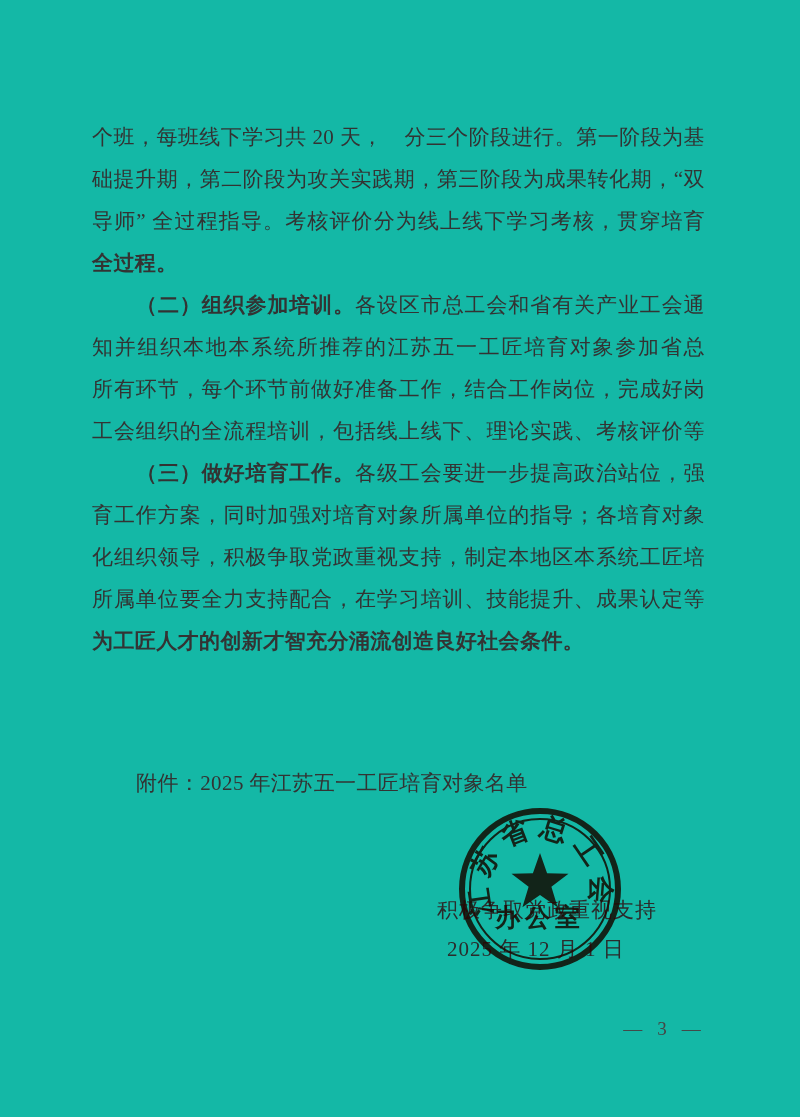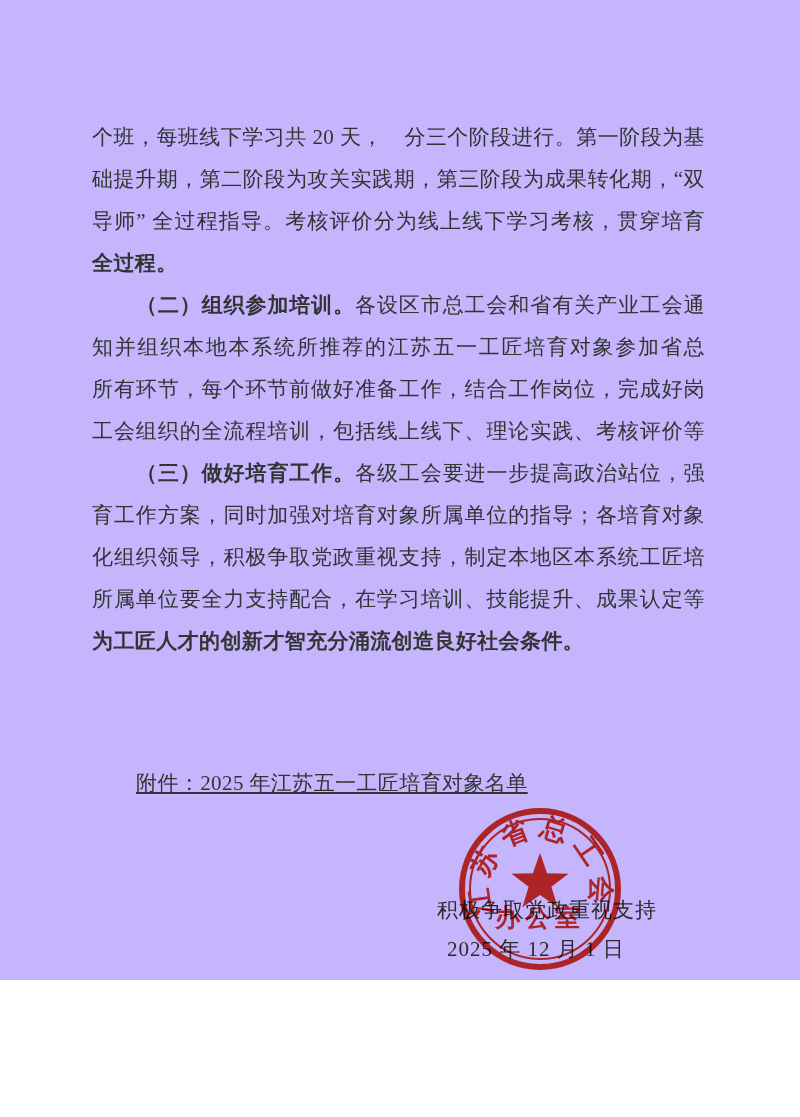--- a/index.html
+++ b/index.html
@@ -3,22 +3,22 @@
 <meta charset="utf-8">
 <style>
   html, body {
     margin: 0;
     padding: 0;
     background: #ffffff;
   }
   .page {
     position: relative;
     width: 800px;
-    height: 980px;
-    background: #c4b5fd;
+    height: 1117px;
+    background: #14b8a6;
     overflow: hidden;
     font-family: "Liberation Serif", "DejaVu Serif", serif;
     color: #333333;
   }
   .textblock {
     position: absolute;
     left: 92px;
     top: 116px;
     width: 613px;
     font-size: 21px;
@@ -44,21 +44,20 @@
   }
   .attachment {
     position: absolute;
     left: 92px;
     top: 762px;
     width: 613px;
     font-size: 21px;
     line-height: 42px;
     text-indent: 44px;
     letter-spacing: 0.4px;
-    text-decoration: underline;
   }
   .seal {
     position: absolute;
     left: 456px;
     top: 805px;
     width: 168px;
     height: 168px;
     mix-blend-mode: multiply;
     opacity: 0.95;
     z-index: 3;

